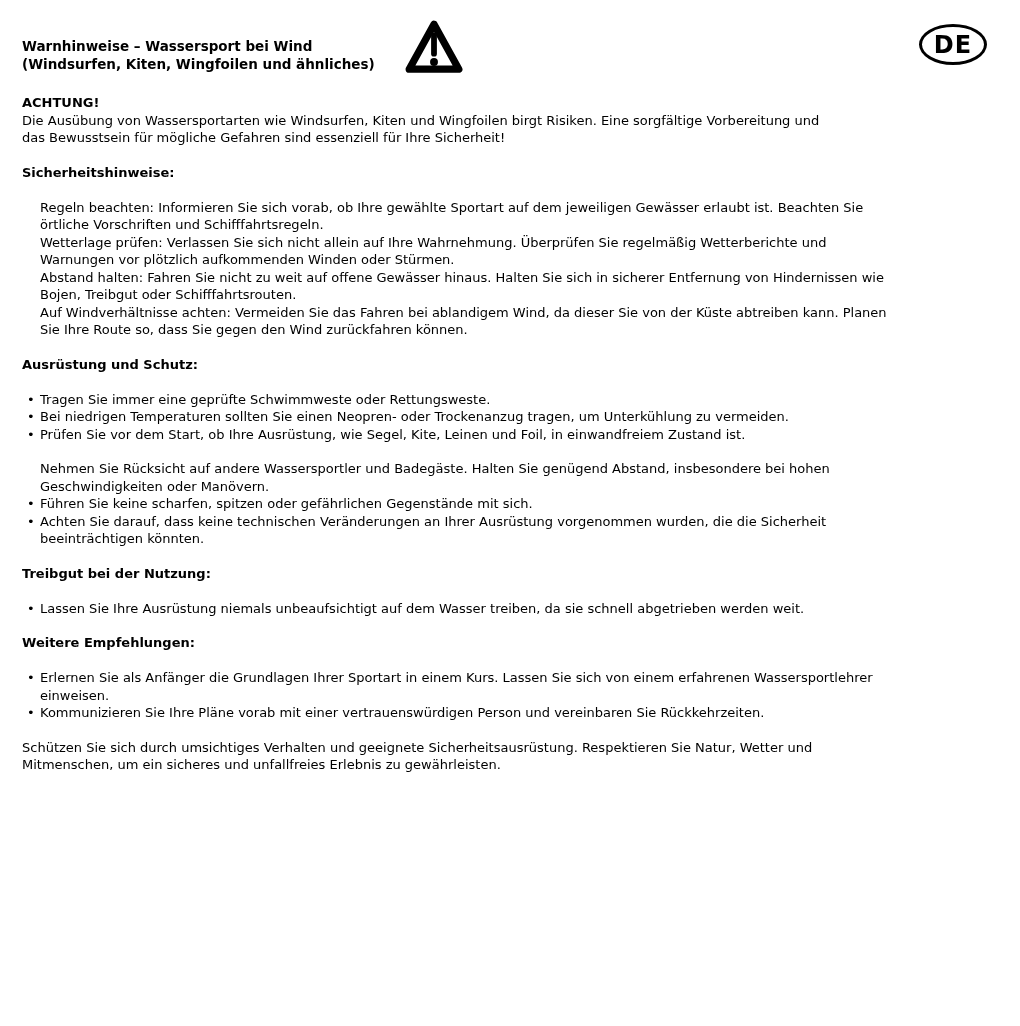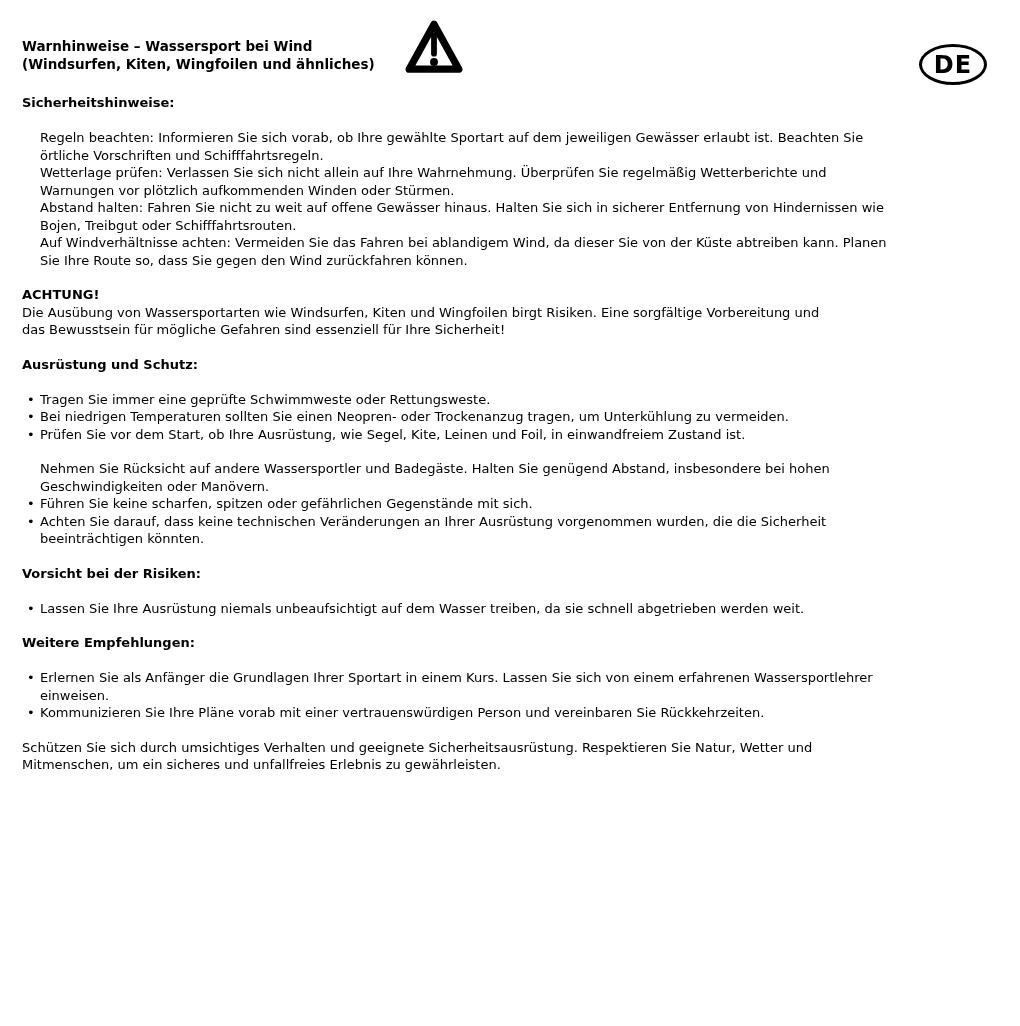--- a/index.html
+++ b/index.html
@@ -16,21 +16,21 @@
     width: 871px; height: 1026px;
     padding: 37px 20px 0 22px;
   }
   .lines { white-space: pre; margin: 0; }
   .title {
     font-size: 13.5px; line-height: 18px; font-weight: bold;
     margin: 0 0 21px 0;
   }
   .warn-icon { position: absolute; left: 404px; top: 19px; width: 60px; height: 57px; }
   .de-badge {
-    position: absolute; left: 919px; top: 44px;
+    position: absolute; left: 919px; top: 24px;
     width: 68px; height: 41px;
     box-sizing: border-box;
     border: 3.5px solid #000;
     border-radius: 50%;
     display: flex; align-items: center; justify-content: center;
     font-weight: bold; font-size: 24px; line-height: 24px; letter-spacing: 1px;
   }
   .block { margin: 0 0 17px 0; }
   .block h2 { font-size: 13px; line-height: 17.5px; font-weight: bold; margin: 0; }
   .block.gap h2 { margin-bottom: 17.5px; }
@@ -53,20 +53,26 @@
     <svg class="warn-icon" viewBox="0 0 58 55" aria-hidden="true">
       <path d="M29 5 L53 48.5 L5 48.5 Z" fill="#ffffff" stroke="#000000" stroke-width="7" stroke-linejoin="round"></path>
       <path d="M29 15.5 L29 33.5" stroke="#000000" stroke-width="5.6" stroke-linecap="round"></path>
       <circle cx="29" cy="41.5" r="3.8" fill="#000000"></circle>
     </svg>
     <div class="de-badge">
       <span>DE</span>
     </div>
   </header>
 
+  <section class="block">
+    <h2>ACHTUNG!</h2>
+    <p class="lines">Die Ausübung von Wassersportarten wie Windsurfen, Kiten und Wingfoilen birgt Risiken. Eine sorgfältige Vorbereitung und
+das Bewusstsein für mögliche Gefahren sind essenziell für Ihre Sicherheit!</p>
+  </section>
+
   <section class="block gap">
     <h2>Sicherheitshinweise:</h2>
     <div class="items">
       <div class="item">
         <span class="gut"></span>
         <p class="lines txt">Regeln beachten: Informieren Sie sich vorab, ob Ihre gewählte Sportart auf dem jeweiligen Gewässer erlaubt ist. Beachten Sie
 örtliche Vorschriften und Schifffahrtsregeln.</p>
       </div>
       <div class="item">
         <span class="gut"></span>
@@ -77,26 +83,20 @@
         <span class="gut"></span>
         <p class="lines txt">Abstand halten: Fahren Sie nicht zu weit auf offene Gewässer hinaus. Halten Sie sich in sicherer Entfernung von Hindernissen wie
 Bojen, Treibgut oder Schifffahrtsrouten.</p>
       </div>
       <div class="item">
         <span class="gut"></span>
         <p class="lines txt">Auf Windverhältnisse achten: Vermeiden Sie das Fahren bei ablandigem Wind, da dieser Sie von der Küste abtreiben kann. Planen
 Sie Ihre Route so, dass Sie gegen den Wind zurückfahren können.</p>
       </div>
     </div>
-  </section>
-
-  <section class="block">
-    <h2>ACHTUNG!</h2>
-    <p class="lines">Die Ausübung von Wassersportarten wie Windsurfen, Kiten und Wingfoilen birgt Risiken. Eine sorgfältige Vorbereitung und
-das Bewusstsein für mögliche Gefahren sind essenziell für Ihre Sicherheit!</p>
   </section>
 
   <section class="block gap">
     <h2>Ausrüstung und Schutz:</h2>
     <div class="items">
       <div class="item">
         <span class="gut">•</span>
         <p class="lines txt">Tragen Sie immer eine geprüfte Schwimmweste oder Rettungsweste.</p>
       </div>
       <div class="item">
@@ -123,21 +123,21 @@
       </div>
       <div class="item">
         <span class="gut">•</span>
         <p class="lines txt">Achten Sie darauf, dass keine technischen Veränderungen an Ihrer Ausrüstung vorgenommen wurden, die die Sicherheit
 beeinträchtigen könnten.</p>
       </div>
     </div>
   </section>
 
   <section class="block gap">
-    <h2>Vorsicht bei der Risiken:</h2>
+    <h2>Treibgut bei der Nutzung:</h2>
     <div class="items">
       <div class="item">
         <span class="gut">•</span>
         <p class="lines txt">Lassen Sie Ihre Ausrüstung niemals unbeaufsichtigt auf dem Wasser treiben, da sie schnell abgetrieben werden weit.</p>
       </div>
     </div>
   </section>
 
   <section class="block gap">
     <h2>Weitere Empfehlungen:</h2>

